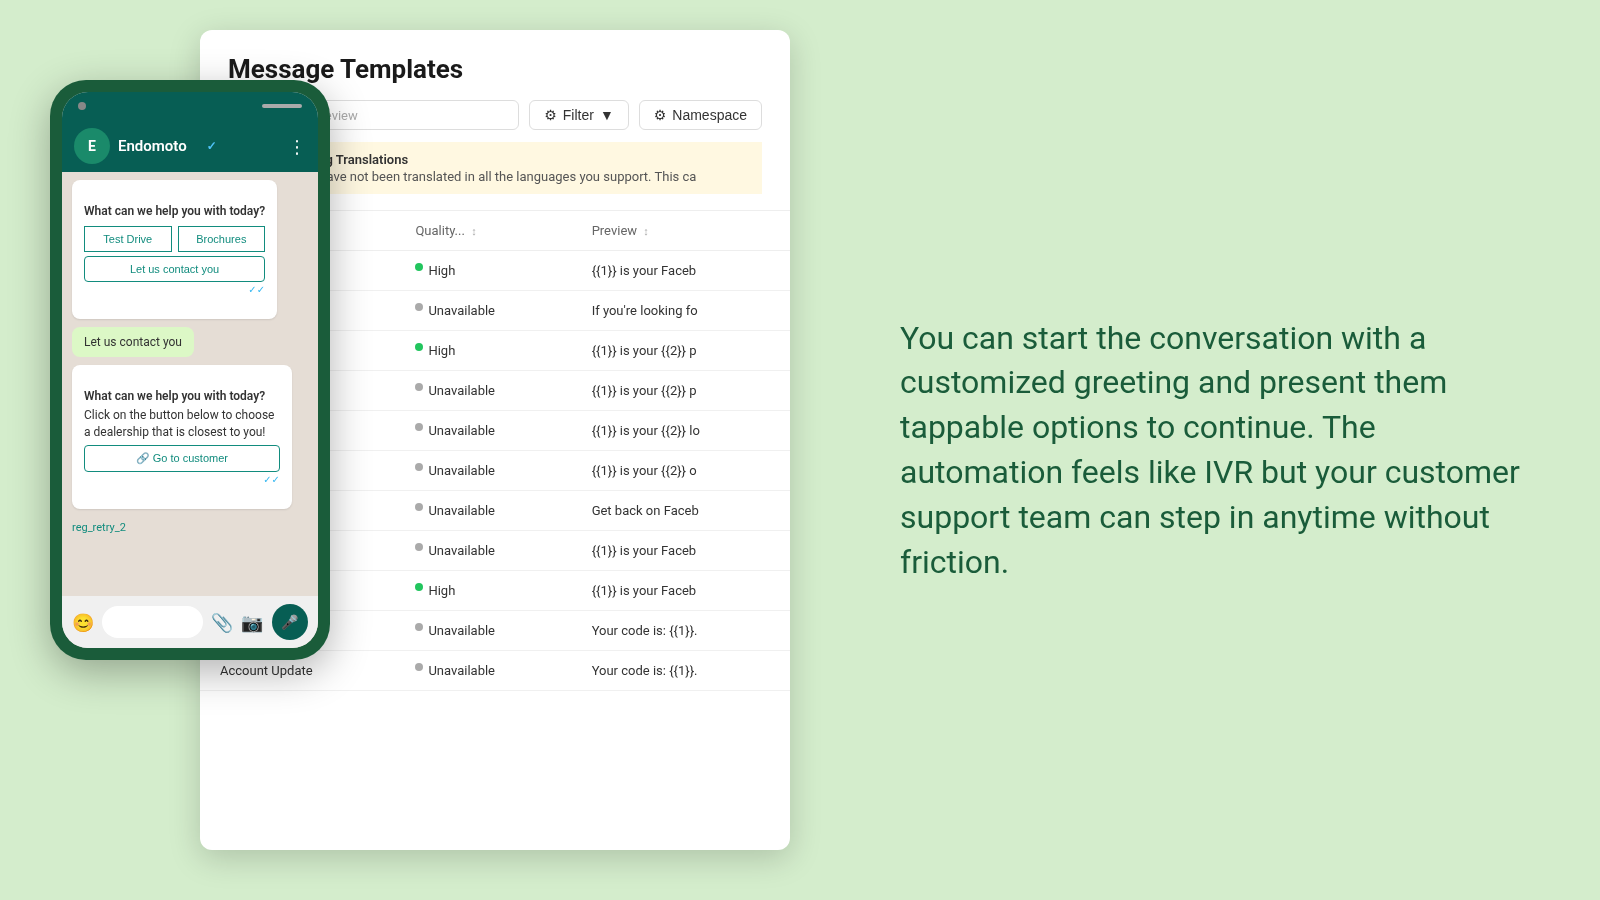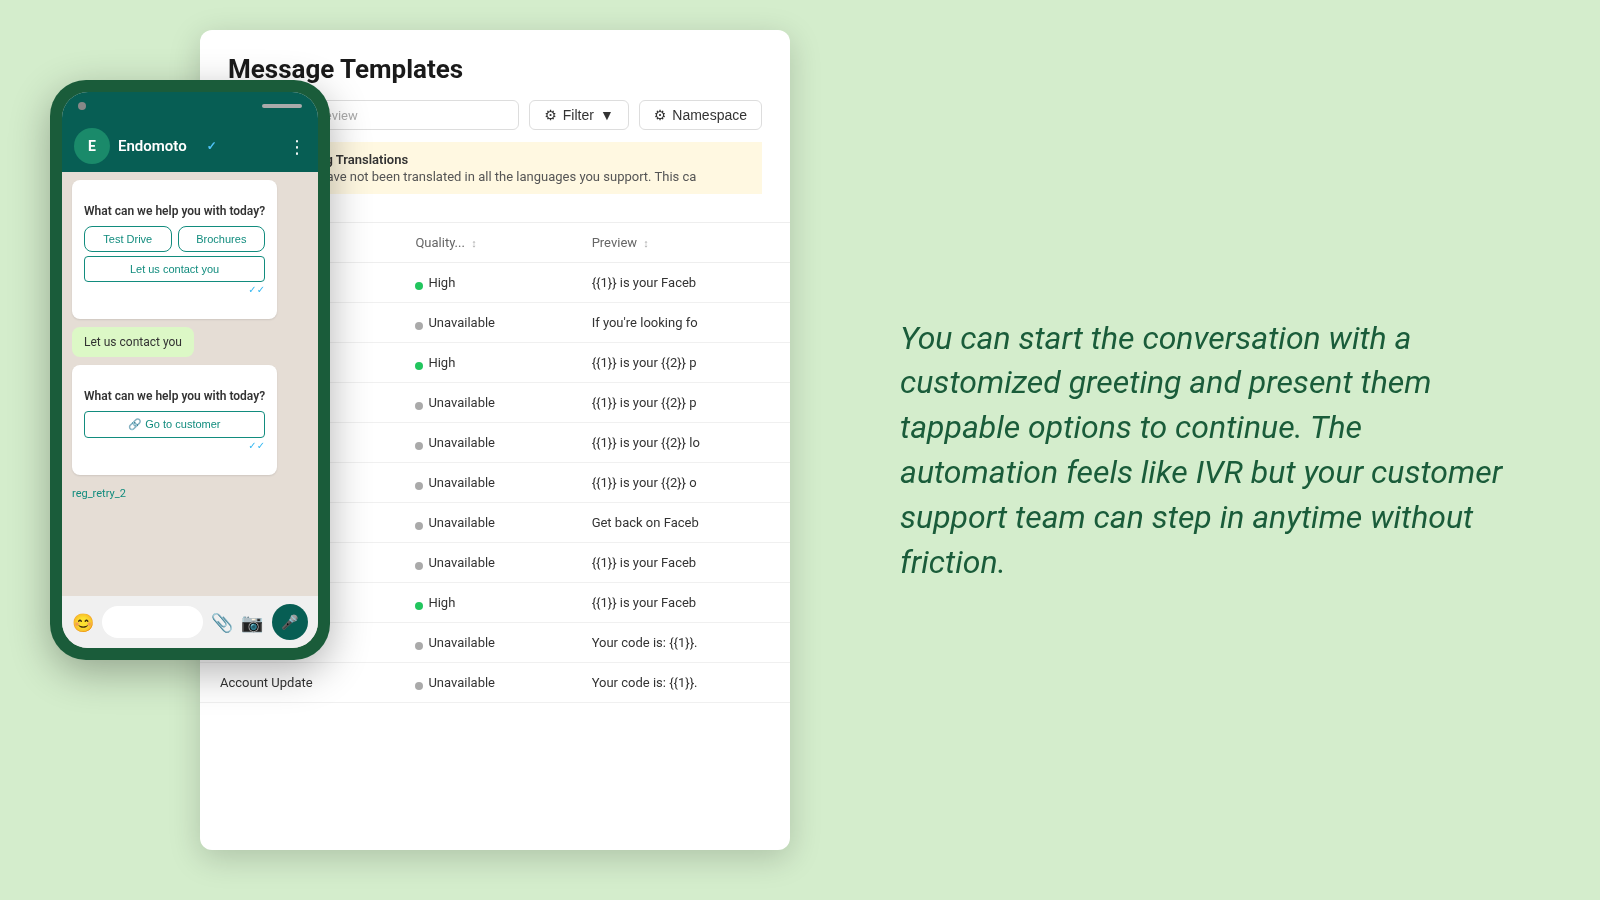--- a/index.html
+++ b/index.html
@@ -29,21 +29,21 @@
       top: 30px;
       width: 590px;
       height: 820px;
       background: #fff;
       border-radius: 12px;
       box-shadow: 0 8px 32px rgba(0,0,0,0.18);
       overflow: hidden;
     }
 
     .dashboard-header {
-      padding: 24px 28px 28px;
+      padding: 24px 28px 16px;
       border-bottom: 1px solid #eee;
     }
 
     .dashboard-title {
       font-size: 26px;
       font-weight: 700;
       color: #1a1a1a;
       margin-bottom: 16px;
     }
 
@@ -139,21 +139,21 @@
     .quality-dot {
       width: 8px;
       height: 8px;
       border-radius: 50%;
       display: inline-block;
       margin-right: 5px;
     }
 
     .quality-cell {
       display: flex;
-      align-items: flex-end;
+      align-items: flex-start;
     }
 
     .sort-icon {
       font-size: 11px;
       color: #aaa;
       margin-left: 3px;
     }
 
     
     .phone-container {
@@ -292,21 +292,21 @@
       gap: 6px;
       margin-top: 8px;
     }
 
     .wa-btn {
       flex: 1;
       border: 1px solid #128c7e;
       background: white;
       color: #128c7e;
       padding: 6px 8px;
-      border-radius: 8px;
+      border-radius: 0;
       font-size: 11px;
       text-align: center;
       cursor: pointer;
     }
 
     .wa-link-btn {
       width: 100%;
       border: 1px solid #128c7e;
       background: white;
       color: #128c7e;
@@ -366,21 +366,20 @@
       font-size: 11px;
       padding: 4px 0;
     }
 
     
     .right-section {
       flex: 1;
       padding: 60px 80px;
       display: flex;
       align-items: center;
-      font-style: italic;
     }
 
     .description-text {
       font-size: 32px;
       line-height: 1.4;
       color: #1a5c3a;
       font-weight: 400;
     }
   </style>
 </head>
@@ -565,20 +564,21 @@
             <button class="wa-btn">Brochures</button>
           </div>
           <button class="wa-link-btn">Let us contact you</button>
           <div class="wa-tick">✓✓</div>
         </div>
 
         <div class="wa-sent-msg">Let us contact you</div>
 
         <div class="wa-bubble received">
           <div class="wa-bubble-bold">What can we help you with today?</div>
+          <div class="wa-bubble-text">Click on the button below to choose a dealership that is closest to you!</div>
           <button class="wa-link-btn">🔗 Go to customer</button>
           <div class="wa-tick">✓✓</div>
         </div>
 
         <div class="reg-retry-label">reg_retry_2</div>
 
       </div>
 
       <div class="wa-input-bar">
         <span class="wa-icon">😊</span>

